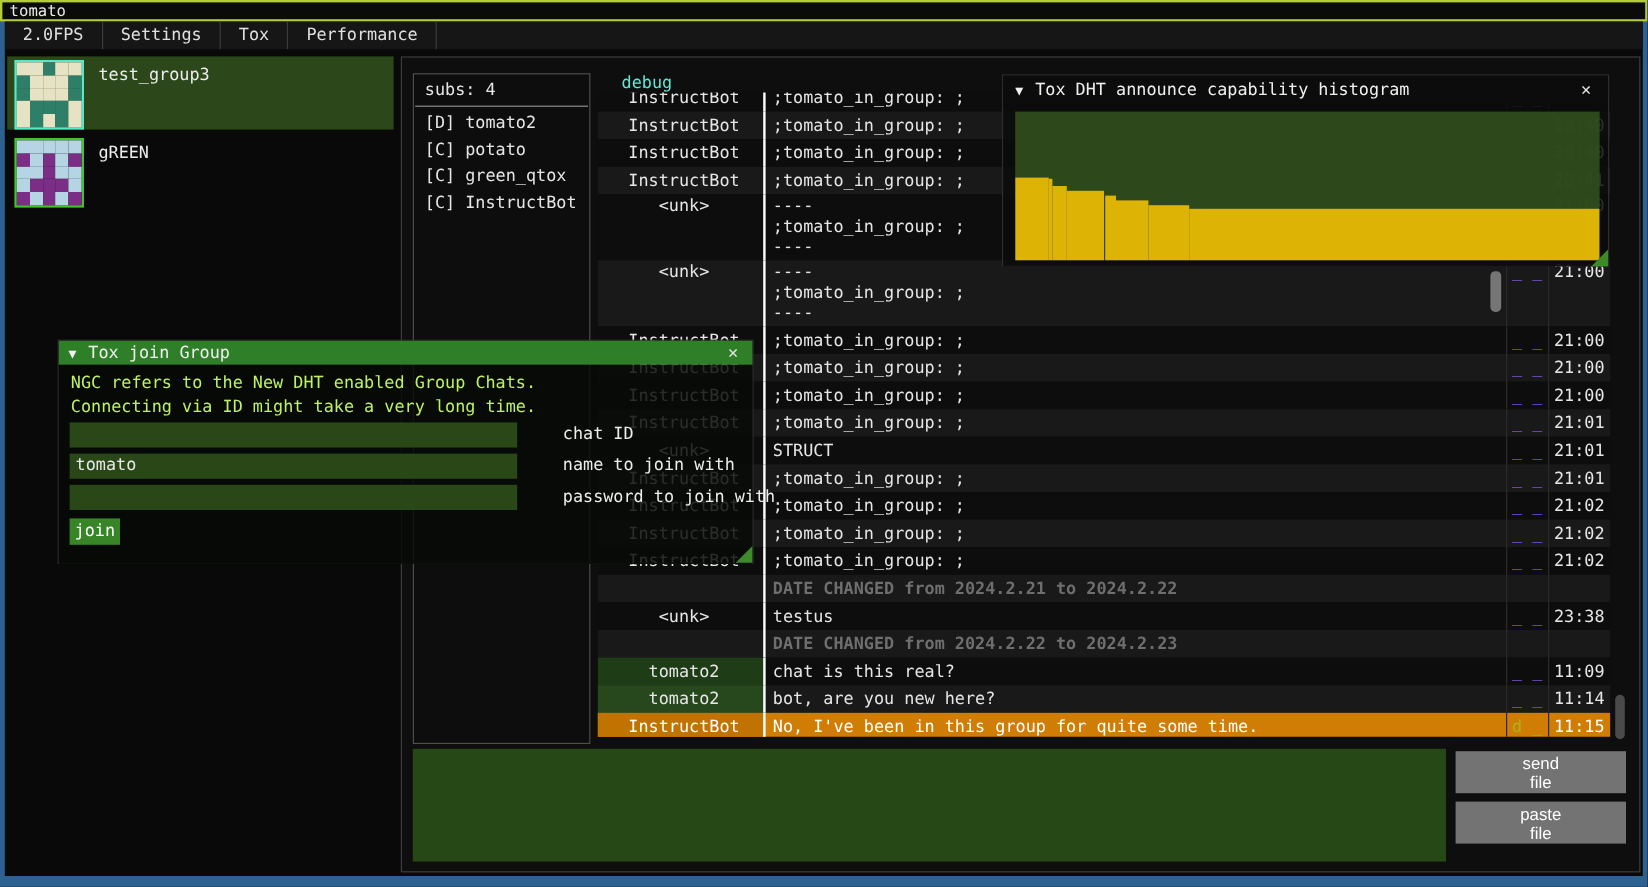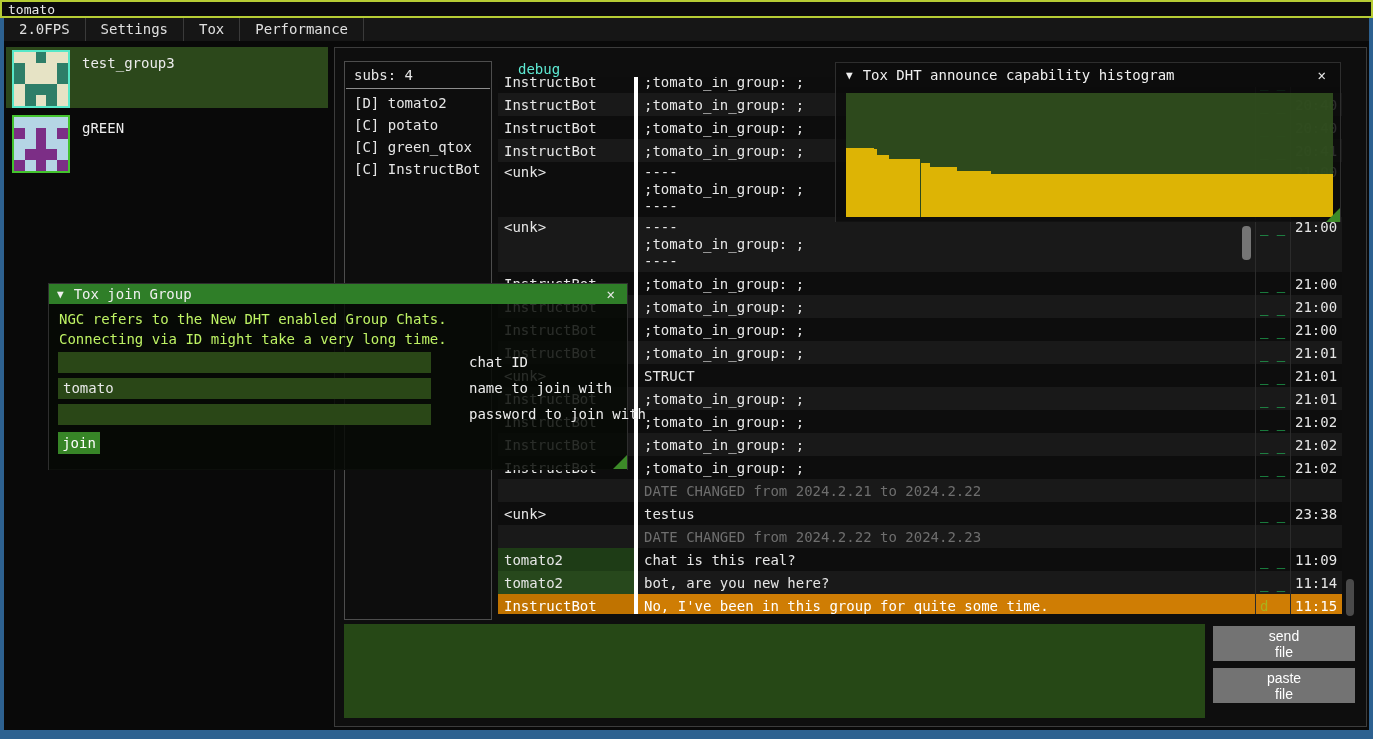--- a/index.html
+++ b/index.html
@@ -50,28 +50,28 @@
   .subs-sep { border-top:1px solid #8d8d8d; margin:1px 1px 4px 1px; }
   .subs-item { padding:1px 9px 2px 9px; line-height:19px; white-space:nowrap; }
   
   .chat-panel { position:absolute; left:163px; top:13px; width:844px; height:556px; }
   .chat-tab { position:absolute; left:20px; top:0; color:#5eead4; }
   .chat-rows { position:absolute; left:0; top:16px; width:844px; height:537px; overflow:hidden; }
   .chat-row { display:flex; width:844px; }
   .chat-row.dark  { background:#0d0d0d; }
   .chat-row.light { background:#191919; }
   .chat-row .cell { padding:3px 0 0 6px; line-height:18px; overflow:hidden; white-space:pre-line; }
-  .cell-name  { width:140px; border-right:4px solid #ffffff; }
+  .cell-name  { width:140px; border-right:2px solid #ffffff;text-align:center; }
   .cell-msg   { width:618px; border-right:1px solid #2b2b2b; }
-  .cell-status{ width:35px;  border-right:1px solid #2b2b2b; color:#22c55e; padding-left:4px !important; }
+  .cell-status{ width:35px;  border-right:1px solid #2b2b2b; color:#8b5cf6; padding-left:4px !important; }
   .cell-time  { width:51px; padding-left:4px !important; }
   .chat-row.row-1line { height:23px; }
   .chat-row.row-3line { height:55px; }
   .chat-row.row-3line .cell { line-height:17px; padding-top:2px; }
-  .chat-row.date .cell-msg { color:#6e6e6e; }
+  .chat-row.date .cell-msg { color:#6e6e6e;font-weight:bold; }
   .chat-row.highlight { background:#cf7d04; color:#fff; }
   .chat-row.highlight .cell-name { background:#c07300; }
   .chat-row.highlight .cell-status { color:#a9b31d; }
   
   .composer {
     position:absolute; left:9px; top:576px; width:861px; height:94px;
     background:#264816; border:none; resize:none; color:#e8e8e8;
     font-family:inherit; font-size:inherit;
   }
   .file-btn {

